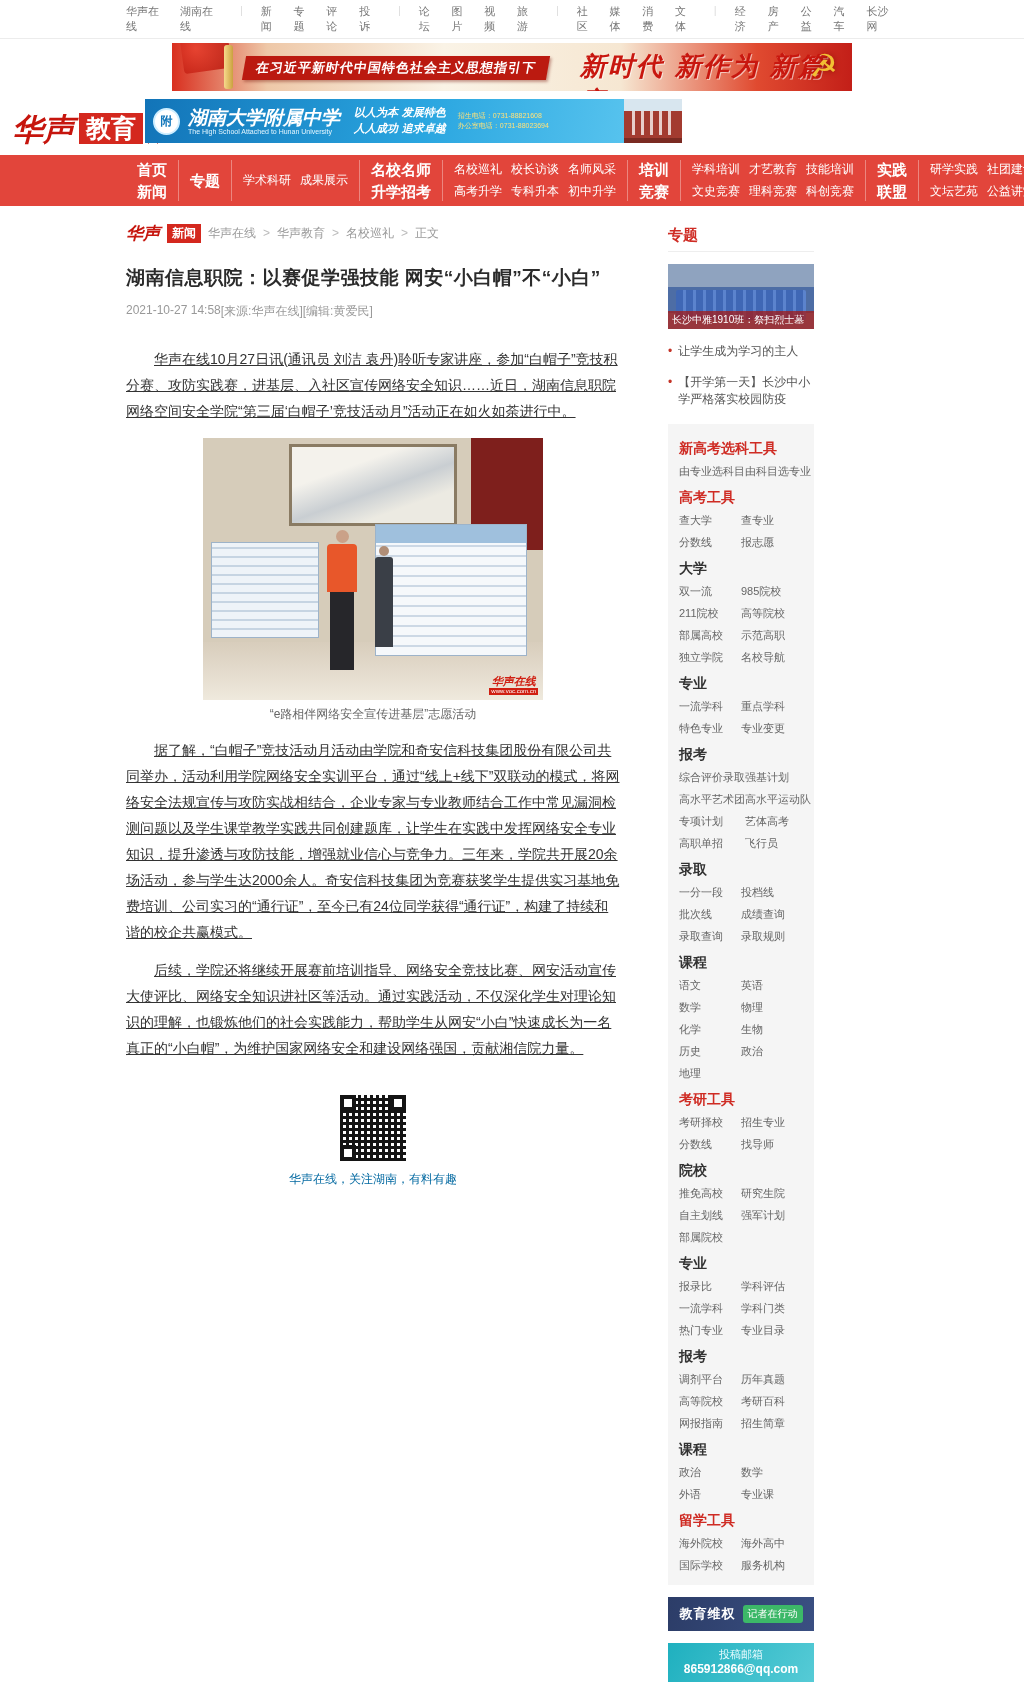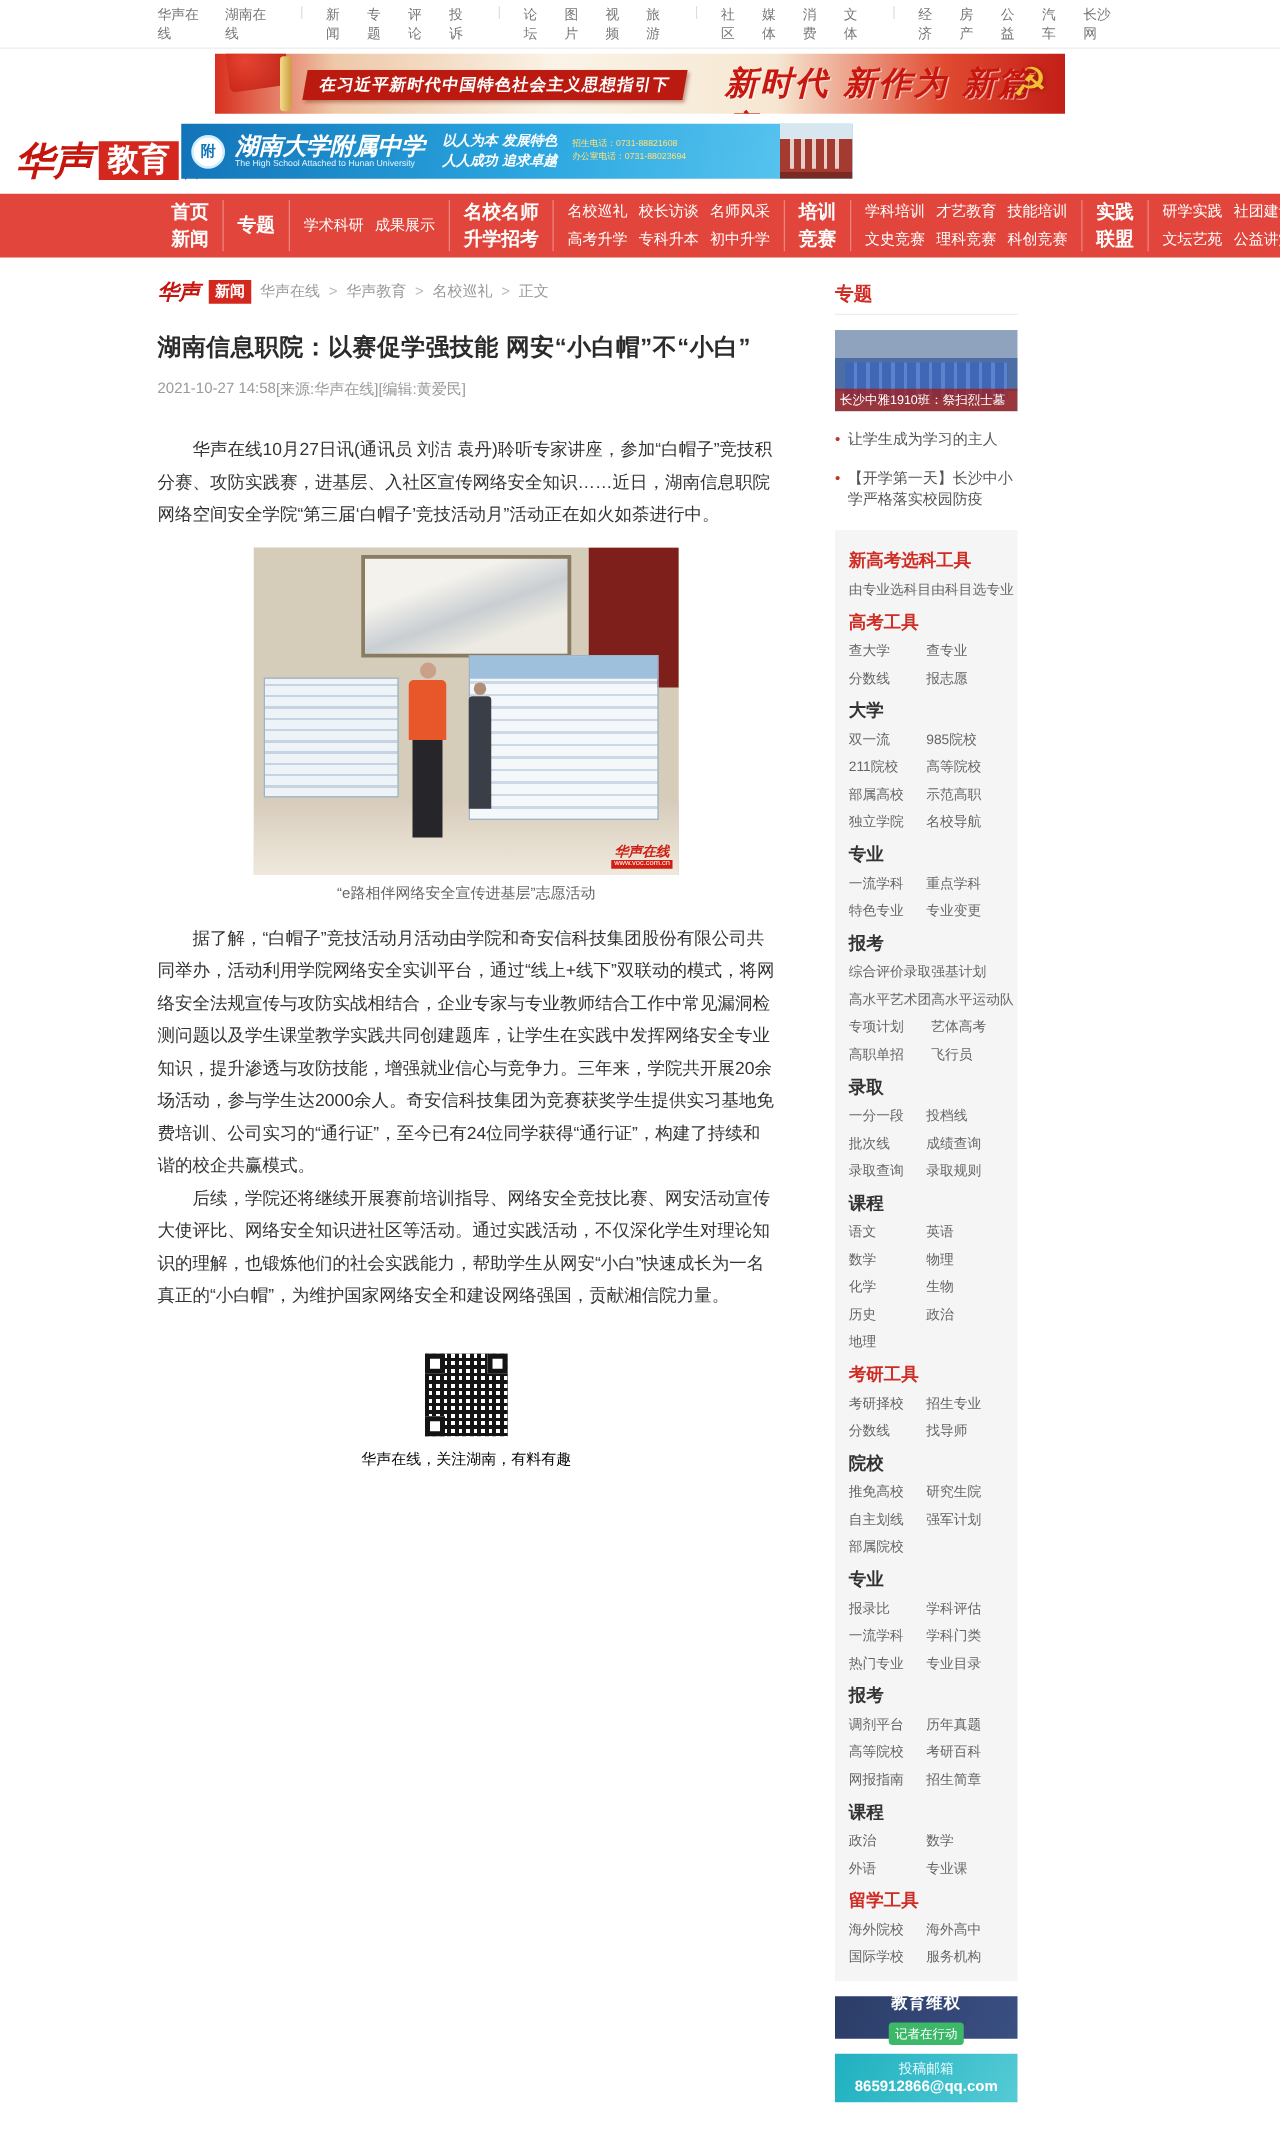--- a/index.html
+++ b/index.html
@@ -81,21 +81,21 @@
     font-size: 12px; color: #999; }
   .crumb-logo-zh { font-family: "DejaVu Serif", serif; font-style: italic; font-weight: bold;
     color: #c6150d; font-size: 17px; }
   .crumb-logo-tag { background: #d4281e; color: #fff; font-size: 12px; font-weight: bold;
     padding: 1px 5px; }
   .crumbs .ci:not(.last)::after { content: ">"; color: #bbb; margin-left: 7px; }
 
   
   .art-title { font-size: 19px; font-weight: bold; color: #2b2b2b; margin: 20px 0 12px; letter-spacing: .5px; }
   .art-meta { font-size: 12px; color: #999; margin-bottom: 26px; display: flex; }
-  .art p { font-size: 14px; line-height: 26px; text-indent: 2em; margin: 0 0; }
+  .art p { font-size: 14px; line-height: 26px; text-indent: 2em; margin: 12px 0; text-decoration: underline; }
 
   .photo { position: relative; width: 340px; height: 262px; margin: 14px auto 6px;
     background: #d6ccba; overflow: hidden; }
   .photo .redpanel { position: absolute; right: 0; top: 0; width: 72px; height: 112px; background: #7e1f1c; }
   .photo .painting { position: absolute; left: 86px; top: 6px; width: 168px; height: 82px;
     border: 3px solid #8a7b63; background: linear-gradient(160deg, #f4f2ec 30%, #c9ced2 55%, #eceae2 75%); }
   .photo .board1 { position: absolute; left: 8px; top: 104px; width: 108px; height: 96px;
     background: repeating-linear-gradient(0deg, #eef3f8 0 7px, #c6d4e2 7px 9px); border: 1px solid #9db3c9; }
   .photo .board2 { position: absolute; right: 16px; top: 86px; width: 152px; height: 132px;
     background: repeating-linear-gradient(0deg, #f5f8fb 0 8px, #ccd8e5 8px 10px); border: 1px solid #9db3c9; }
@@ -114,42 +114,42 @@
     color: #d01f12; font-size: 11px; display: block; }
   .photo .mark .m2 { background: #d01f12; color: #fff; font-size: 6px; padding: 0 2px; display: block; }
   .figcap { text-align: center; font-size: 12px; color: #666; margin: 4px 0 14px; }
 
   .qr-wrap { margin: 34px auto 0; width: 66px; }
   .qr { position: relative; width: 66px; height: 66px; background:
       repeating-linear-gradient(0deg, #141414 0 3px, transparent 3px 6px),
       repeating-linear-gradient(90deg, #141414 0 3px, #fff 3px 6px); }
   .qr i { position: absolute; width: 16px; height: 16px; background: #fff; border: 4px solid #141414; }
   .qr .tl { left: 0; top: 0; } .qr .tr { right: 0; top: 0; } .qr .bl { left: 0; bottom: 0; }
-  .qr-cap { text-align: center; font-size: 12px; color: #000000; margin-top: 10px; white-space: nowrap; }
+  .qr-cap { text-align: center; font-size: 12px; color: #0369a1; margin-top: 10px; white-space: nowrap; }
 
   
   .side-h { font-size: 15px; font-weight: bold; color: #cf2c24; padding-bottom: 6px;
     border-bottom: 1px solid #eee; margin-top: 20px; }
   .topic-img { position: relative; width: 146px; height: 65px; margin-top: 12px;
     background: linear-gradient(180deg, #8fa3bf 0 35%, #4d6da5 35% 75%, #8191ad 75%); overflow: hidden; }
   .topic-img::before { content: ""; position: absolute; left: 8px; top: 26px; right: 8px; height: 30px;
     background: repeating-linear-gradient(90deg, #3f67b5 0 7px, #5b83cd 7px 10px); border-radius: 2px; }
   .topic-cap { position: absolute; left: 0; right: 0; bottom: 0; background: rgba(160,30,30,.78);
     color: #fff; font-size: 10px; padding: 2px 4px; white-space: nowrap; overflow: hidden; }
   .side-list { margin-top: 4px; }
   .side-item { display: flex; gap: 6px; font-size: 12px; color: #555; line-height: 17px; margin-top: 14px; }
   .side-item .dot { color: #c43327; font-size: 12px; line-height: 17px; }
 
   .tools { background: #f5f5f5; margin-top: 16px; padding: 6px 11px 12px; }
   .tsec h4 { font-size: 14px; color: #333; margin: 10px 0 6px; }
   .tsec h4.red { color: #cf2c24; }
   .tlinks { display: grid; grid-template-columns: 1fr 1fr; row-gap: 7px; }
   .tlinks span { font-size: 11px; color: #666; white-space: nowrap; }
 
-  .sbox { margin-top: 12px; flex-direction: column; }
+  .sbox { margin-top: 12px; }
   .box-rights { height: 34px; background: linear-gradient(100deg, #2c3d68, #3a4f82);
     display: flex; align-items: center; justify-content: center; gap: 7px; }
   .box-rights .t { color: #fff; font-weight: bold; font-size: 13px; letter-spacing: 1px; }
   .box-rights .btn { background: #3cb868; color: #fff; font-size: 10px; padding: 2px 5px; border-radius: 3px; }
   .box-submit { background: linear-gradient(120deg, #1fb0bf, #56cbd6); text-align: center; padding: 4px 0 6px; }
   .box-submit .l1 { color: #eafcff; font-size: 11px; }
   .box-submit .l2 { color: #fff; font-size: 12px; font-weight: bold; }
 </style>
 </head>
 <body>

